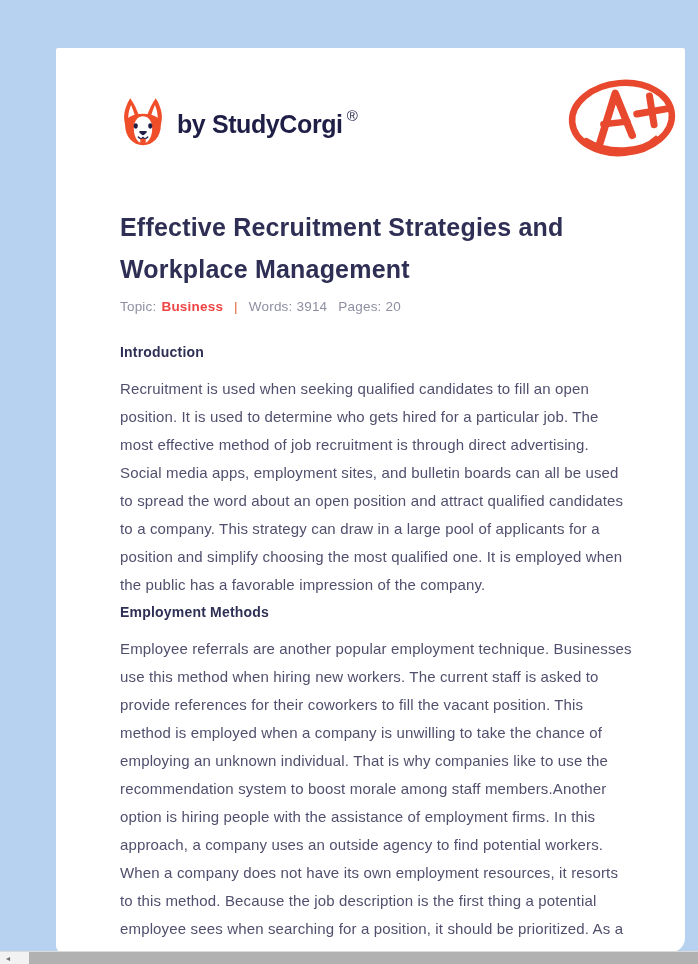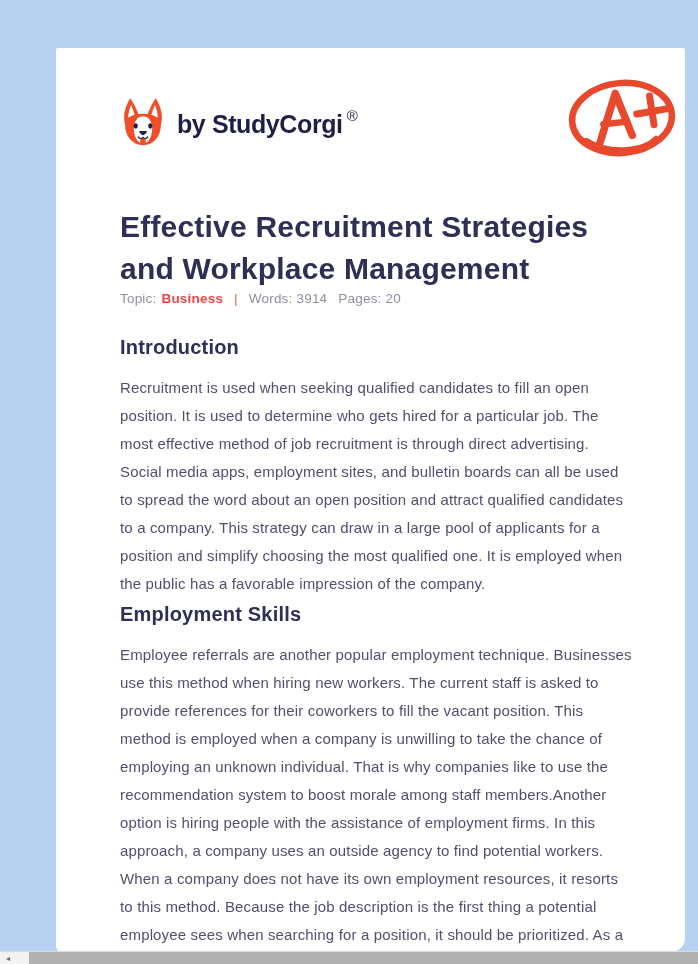--- a/index.html
+++ b/index.html
@@ -39,44 +39,44 @@
     font-weight: 400;
     color: #1e1e46;
     vertical-align: 12px;
     margin-left: 4px;
   }
   .grade-badge { width: 112px; height: 86px; margin-right: -20px; margin-top: -2px; }
 
   
   .title {
     margin-top: 44px;
-    font-size: 30px;
+    font-size: 25px;
     line-height: 42px;
     font-weight: 700;
     color: #2f2f55;
     letter-spacing: 0.2px;
     max-width: 515px;
   }
   .meta {
-    margin-top: 1px;
+    margin-top: 9px;
     font-size: 13.5px;
     color: #8f8fa3;
     display: flex;
     align-items: center;
     gap: 5px;
     letter-spacing: 0.2px;
     text-align: center;
   }
   .meta .topic-link { color: #ef4444; font-weight: 700; text-decoration: none; }
   .meta .sep { color: #e0653a; margin: 0 6px; }
   .meta .stat { margin-right: 6px; }
   .meta .stat b { color: #8f8fa3; font-weight: 400; }
 
   .section-heading {
-    font-size: 20px;
+    font-size: 14px;
     font-weight: 700;
     color: #2f2f55;
     letter-spacing: 0.2px;
   }
   .section-heading.first { margin-top: 30px; }
   .section-heading.tight { margin-top: 5px; }
   .body-text {
     margin-top: 15px;
     font-size: 15px;
     line-height: 28px;
@@ -153,21 +153,21 @@
       <span>Topic:</span>
       <a class="topic-link" href="#">Business</a>
       <span class="sep">|</span>
       <span class="stat"><span>Words:</span> <b>3914</b></span>
       <span class="stat"><span>Pages:</span> <b>20</b></span>
     </div>
 
     <h2 class="section-heading first">Introduction</h2>
     <p class="body-text">Recruitment is used when seeking qualified candidates to fill an open position. It is used to determine who gets hired for a particular job. The most effective method of job recruitment is through direct advertising. Social media apps, employment sites, and bulletin boards can all be used to spread the word about an open position and attract qualified candidates to a company. This strategy can draw in a large pool of applicants for a position and simplify choosing the most qualified one. It is employed when the public has a favorable impression of the company.</p>
 
-    <h2 class="section-heading tight">Employment Skills</h2>
+    <h2 class="section-heading tight">Employment Methods</h2>
     <p class="body-text">Employee referrals are another popular employment technique. Businesses use this method when hiring new workers. The current staff is asked to provide references for their coworkers to fill the vacant position. This method is employed when a company is unwilling to take the chance of employing an unknown individual. That is why companies like to use the recommendation system to boost morale among staff members.Another option is hiring people with the assistance of employment firms. In this approach, a company uses an outside agency to find potential workers. When a company does not have its own employment resources, it resorts to this method. Because the job description is the first thing a potential employee sees when searching for a position, it should be prioritized. As a result, it needs to be streamlined and laser-focused (Kravariti &amp; Johnston, 2019).Employers should look for the necessary skills, as applicants must possess the concepts to do well. Skills should be differentiated so applicants can recommend their best fit (Kravariti &amp; Johnston, 2019). An effective job posting will detail the applicant's specific tasks so they can compare them to the company's needs and determine whether they are a good fit. Employee morale can be boosted</p>
 
   </div>
 </div>
 
 <div class="h-scrollbar">
   <div class="arrow-btn">◄</div>
   <div class="thumb"></div>
 </div>
 

